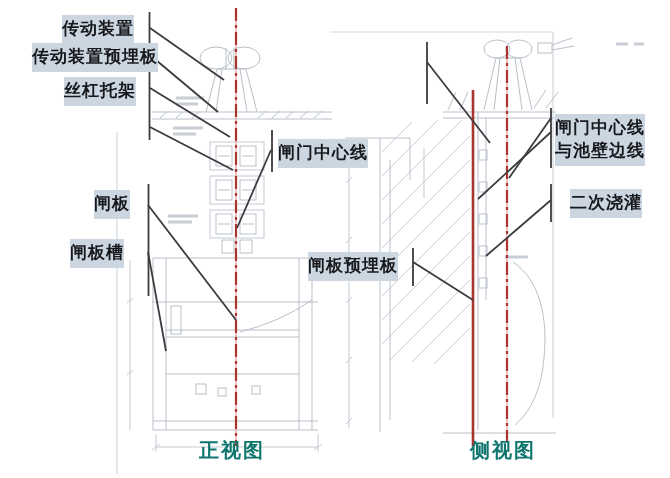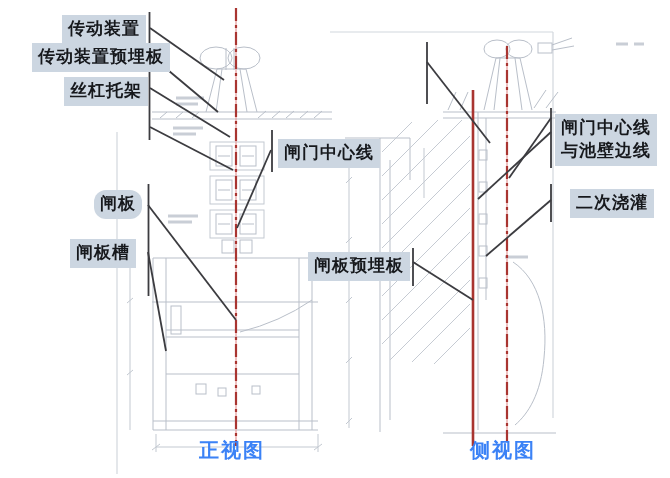--- a/index.html
+++ b/index.html
@@ -9,27 +9,27 @@
   }
   #drawing-svg{position:absolute;left:0;top:0;}
   .callout{
     position:absolute;
     background:#ccd6e1;
     color:#16181c;
     font-size:17px;
     font-weight:700;
     letter-spacing:1px;
     line-height:1.35;
-    padding:3px 6px;
+    padding:3px 0;
     white-space:pre-line;
     text-align:right;
   }
   .caption{
     position:absolute;
-    color:#3b82f6;
+    color:#0f766e;
     font-size:20px;
     font-weight:600;
     letter-spacing:2px;
   }
 </style>
 </head>
 <body>
 
 <div id="stage">
 
@@ -177,21 +177,21 @@
       <path d="M413 262 L473 300"></path>
       <path d="M551 118 L509 178"></path>
       <path d="M551 132 L478 199"></path>
       <path d="M551 200 L486 256"></path>
     </g>
   </svg>
 
   <div class="callout" style="left:62px;top:15px;">传动装置</div>
   <div class="callout" style="left:8px;top:43px;margin-left:24px;">传动装置预埋板</div>
   <div class="callout" style="left:64px;top:77px;">丝杠托架</div>
-  <div class="callout" style="left:94px;top:190px;border-radius:12px;">闸板</div>
+  <div class="callout" style="left:94px;top:190px;">闸板</div>
   <div class="callout" style="left:70px;top:239px;">闸板槽</div>
   <div class="callout" style="left:278px;top:139px;">闸门中心线</div>
   <div class="callout" style="left:555px;top:114px;">闸门中心线
 与池壁边线</div>
   <div class="callout" style="left:564px;top:189px;margin-left:6px;">二次浇灌</div>
   <div class="callout" style="left:301px;top:252px;margin-left:7px;">闸板预埋板</div>
 
   <div class="caption" style="left:199px;top:437px;">正视图</div>
   <div class="caption" style="left:438px;top:437px;margin-left:32px;">侧视图</div>
 

